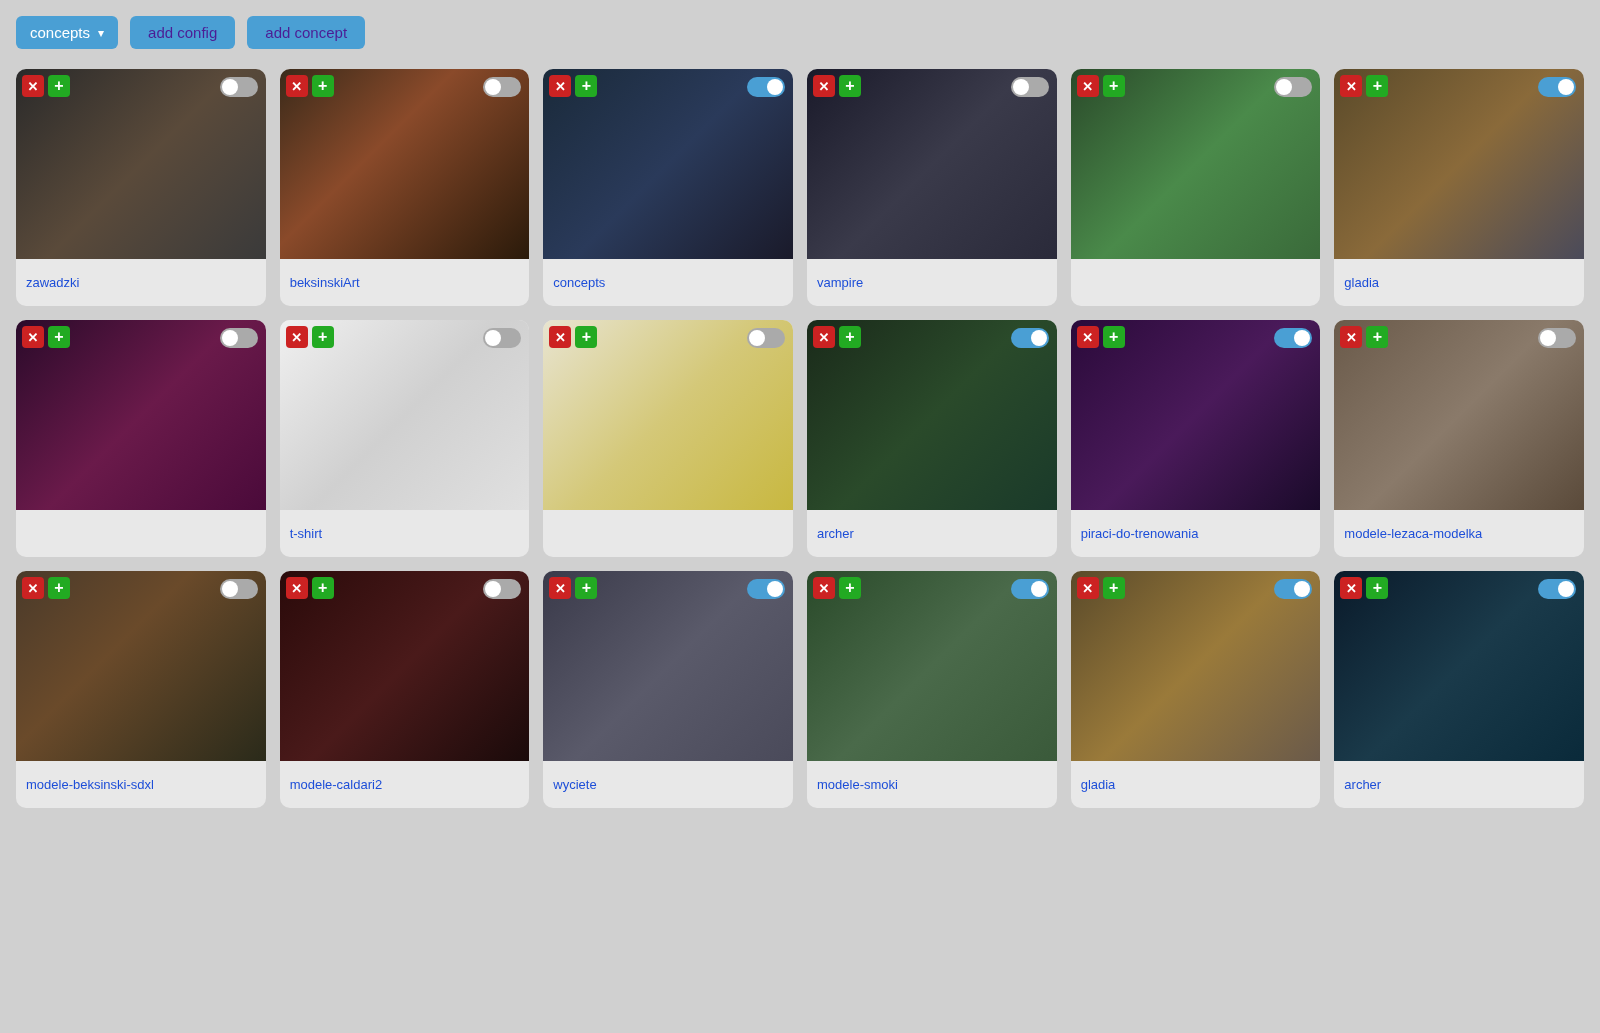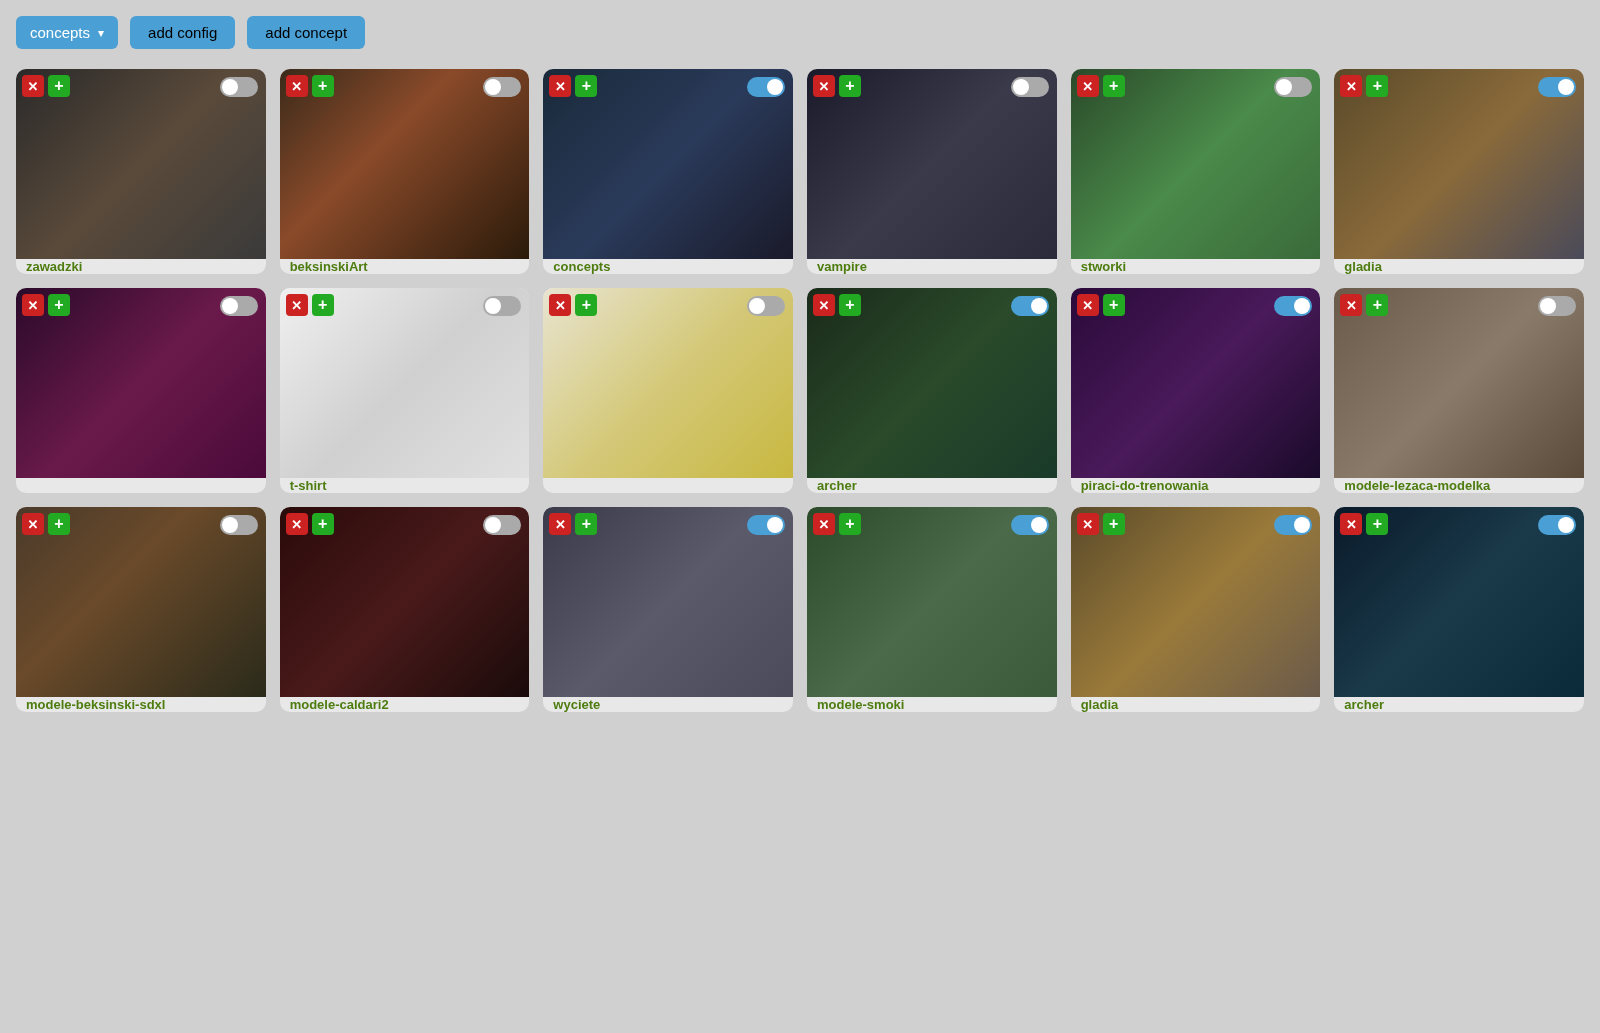--- a/index.html
+++ b/index.html
@@ -24,21 +24,21 @@
       padding: 8px 14px;
       font-size: 15px;
       cursor: pointer;
       gap: 8px;
     }
     .dropdown-btn .chevron {
       font-size: 12px;
     }
     .action-btn {
       background: #4a9fd4;
-      color: #000000;
+      color: #4c1d95;
       border: none;
       border-radius: 6px;
       padding: 8px 18px;
       font-size: 15px;
       cursor: pointer;
     }
     .grid {
       display: grid;
       grid-template-columns: repeat(6, 1fr);
       gap: 14px;
@@ -128,24 +128,24 @@
       top: 2px;
       width: 16px;
       height: 16px;
       border-radius: 50%;
       background: white;
       transition: left 0.2s;
     }
     .toggle-track .toggle-thumb { left: 2px; }
     .toggle-track.on .toggle-thumb { left: 20px; }
     .card-label {
-      padding: 0 10px;
+      padding: 16px 10px;
       font-size: 13px;
-      color: #4d7c0f;
-      font-weight: 700;
+      color: #1d4ed8;
+      font-weight: 400;
     }
 
     
     .card-image-wrapper .art {
       width: 100%;
       height: 100%;
       position: relative;
       overflow: hidden;
     }
   </style>
@@ -228,21 +228,20 @@
       <div class="card-controls">
         <button class="btn-x">✕</button>
         <button class="btn-plus">+</button>
       </div>
       <div class="toggle-wrapper">
         <div class="toggle-track ">
           <div class="toggle-thumb"></div>
         </div>
       </div>
     </div>
-    <div class="card-label">stworki</div>
   </div>
     <div class="card">
     <div class="card-image-wrapper">
       <div class="art img-gladia1"></div>
       <div class="card-controls">
         <button class="btn-x">✕</button>
         <button class="btn-plus">+</button>
       </div>
       <div class="toggle-wrapper">
         <div class="toggle-track on">

